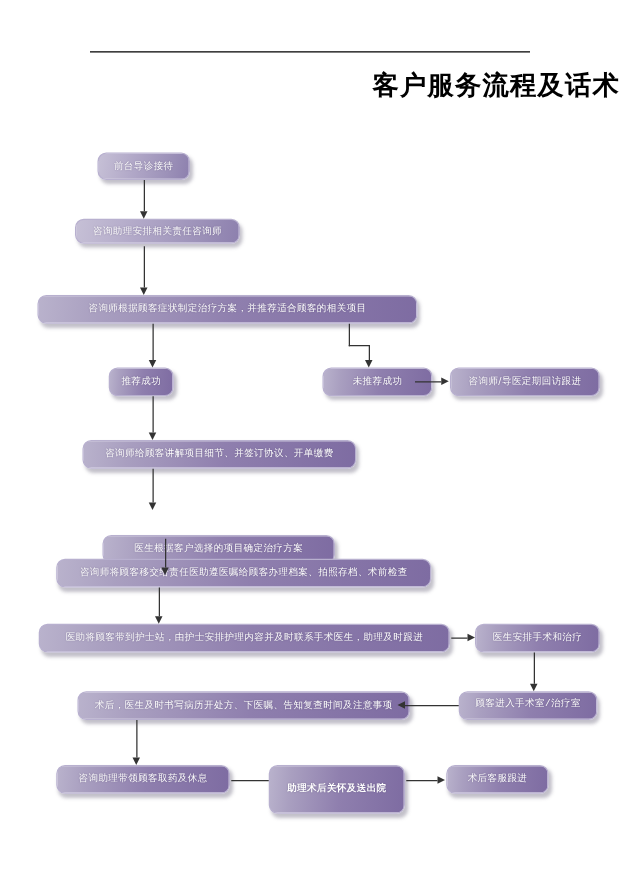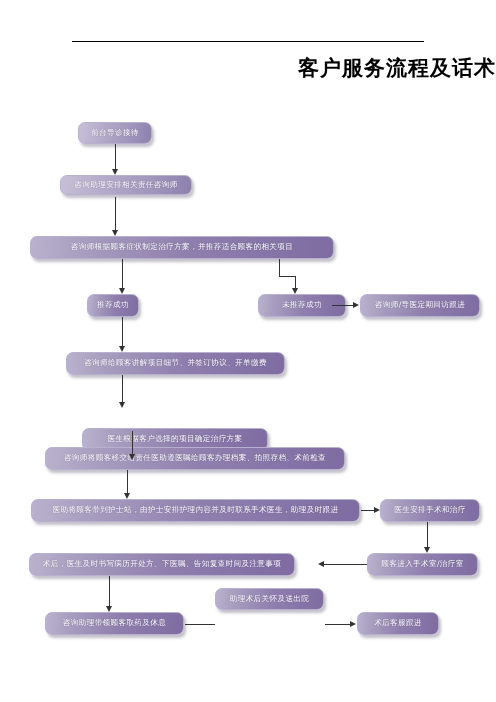--- a/index.html
+++ b/index.html
@@ -159,33 +159,33 @@
   </div>
 
   <div class="node" style="left:31px; top:499px; width:329px; height:23px;">
     <span class="inner">医助将顾客带到护士站，由护士安排护理内容并及时联系手术医生，助理及时跟进</span>
   </div>
 
   <div class="node" style="left:380px; top:499px; width:100px; height:23px;">
     <span class="inner">医生安排手术和治疗</span>
   </div>
 
-  <div class="node" style="left:29px; top:553px; width:266px; height:23px;">
+  <div class="node" style="left:62px; top:553px; width:266px; height:23px;">
     <span class="inner">术后，医生及时书写病历开处方、下医嘱、告知复查时间及注意事项</span>
   </div>
 
-  <div class="node" style="left:367px; top:553px; width:111px; height:23px;">
+  <div class="node" style="left:367px; top:553px; width:111px; height:23px;font-family:Liberation Mono, monospace;">
     <span class="inner">顾客进入手术室/治疗室</span>
   </div>
 
   <div class="node" style="left:45px; top:612px; width:139px; height:23px;">
     <span class="inner">咨询助理带领顾客取药及休息</span>
   </div>
 
-  <div class="node" style="left:215px; top:588px; width:109px; height:22px;">
+  <div class="node" style="left:215px; top:612px; width:109px; height:39px;font-weight:bold;">
     <span class="inner">助理术后关怀及送出院</span>
   </div>
 
   <div class="node" style="left:357px; top:612px; width:82px; height:23px;">
     <span class="inner">术后客服跟进</span>
   </div>
 
   <div class="vline" style="left:114.5px; top:144px; height:25px;"></div>
   <div class="arrow-down" style="left:111.6px; top:169px;"></div>
 

